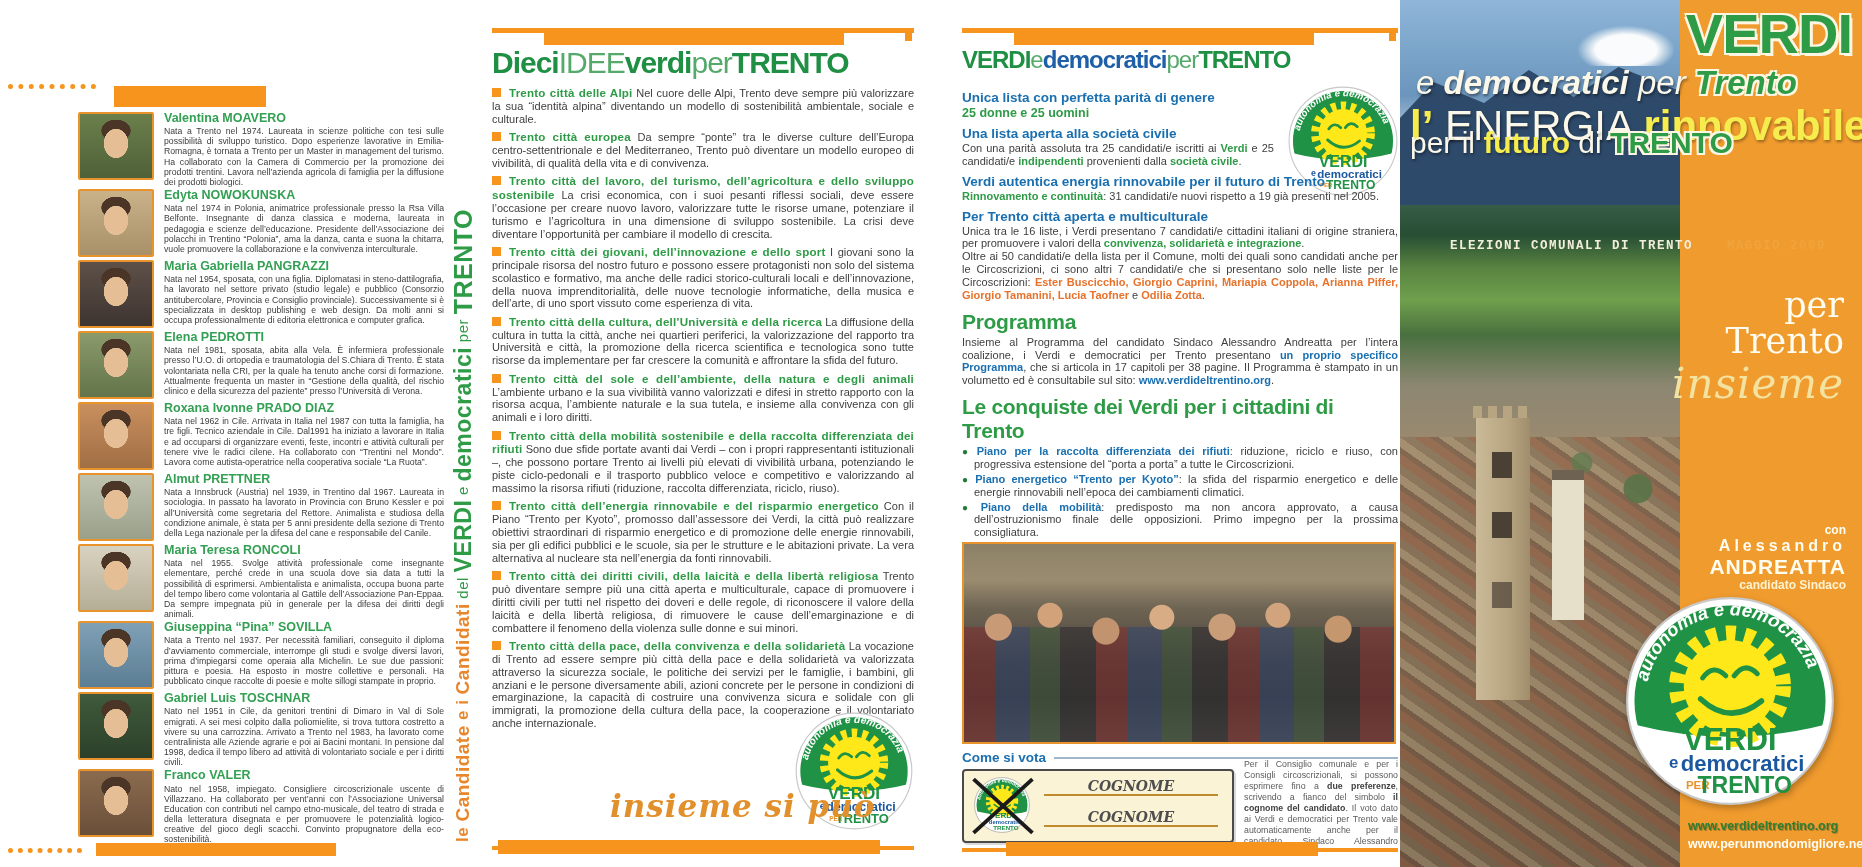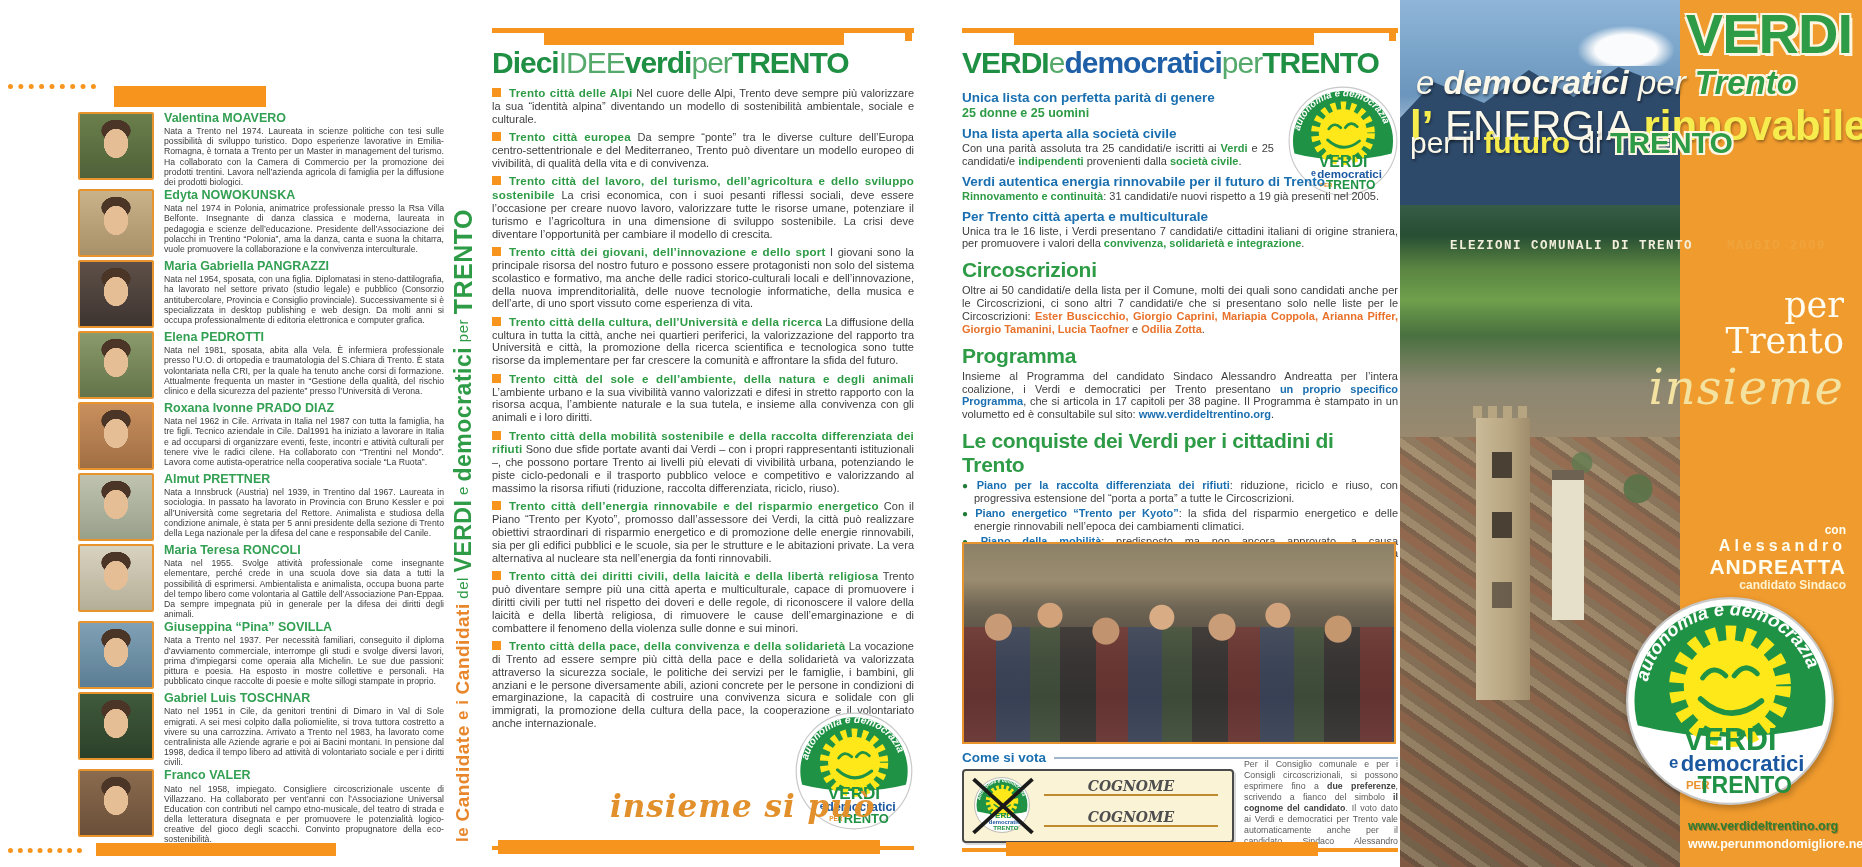--- a/index.html
+++ b/index.html
@@ -64,21 +64,21 @@
   .idea .sq{display:inline-block;width:9px;height:9px;background:#F7941E;margin-right:8px;}
   .idea .lead{font-weight:bold;color:#2E9B46;font-size:11.6px;letter-spacing:.2px;}
   .p2-logo{position:absolute;left:303px;top:712px;width:118px;height:118px;}
   .p2-slogan{position:absolute;left:118px;top:788px;font-family:"DejaVu Serif",serif;
              font-style:italic;font-weight:bold;font-size:31px;color:#E2902B;letter-spacing:1px;}
   .p2-barbot-thin{position:absolute;top:846px;left:0;width:100%;height:4px;}
   .p2-barbot-thick{position:absolute;top:840px;left:6px;width:382px;height:14px;}
 
   
   .panel3{position:absolute;left:962px;top:0;width:436px;height:867px;}
-  .p3-title{position:absolute;top:48px;left:0;font-size:30px;}
+  .p3-title{position:absolute;top:48px;left:0;font-size:24px;}
   .p3-body{position:absolute;top:84px;left:0;width:436px;}
   .narrow{width:312px;}
   .h-blue{font-size:13.5px;font-weight:bold;color:#1A6FB0;margin:6px 0 1px;}
   .green-line{font-size:12.5px;font-weight:bold;color:#2E9B46;margin:0 0 2px;}
   .b3{font-size:11px;line-height:1.17;color:#3E3E3E;text-align:justify;margin:0;}
   .h-green{font-size:21px;font-weight:bold;color:#2E9B46;margin:8px 0 2px;letter-spacing:-.3px;}
   .conq-item{padding-left:12px;text-indent:-12px;margin-bottom:2px;}
   .dot{color:#1F7A38;font-size:10px;margin-right:4px;}
   .p3-logo{position:absolute;right:0;top:86px;width:110px;height:110px;}
   .photo3{position:absolute;left:0;top:542px;width:430px;height:198px;border:2px solid #E8932C;
@@ -148,21 +148,21 @@
   .y-b{color:#F6EC4E;font-weight:bold;text-shadow:1px 2px 3px rgba(0,0,0,.35);}
   .g-b{color:#2E9B46;font-weight:bold;
      text-shadow:-2px -2px 0 #FDF6E3,2px -2px 0 #FDF6E3,-2px 2px 0 #FDF6E3,2px 2px 0 #FDF6E3;}
   .cov-el{position:absolute;top:234px;left:50px;display:flex;align-items:center;gap:8px;
      font-size:12.5px;letter-spacing:1.5px;font-weight:bold;color:#F2EEDC;white-space:nowrap;font-family:Liberation Mono, monospace;}
   .el-day{font-size:30px;color:#F09B2E;line-height:.8;letter-spacing:0;}
   .el-rest{color:#F0A43C;}
   .cov-slogan{position:absolute;top:288px;right:18px;text-align:right;color:#FFFDF2;
      font-family:"DejaVu Serif",serif;line-height:1.02;}
   .sl1{font-size:35px;}
-  .sl-ins{font-size:48px;font-style:italic;color:#F3E2A0;letter-spacing:1px;margin-top:4px;}
+  .sl-ins{font-size:42px;font-style:italic;color:#F3E2A0;letter-spacing:1px;margin-top:4px;}
   .sl-puo{font-size:42px;}
   .cov-cand{position:absolute;top:524px;right:16px;text-align:right;color:#FFFDF0;line-height:1.12;}
   .cc1{font-size:12px;font-weight:bold;}
   .cc2{font-size:16px;font-weight:bold;letter-spacing:4px;}
   .cc3{font-size:21px;font-weight:bold;letter-spacing:1px;}
   .cc4{font-size:12px;font-weight:bold;color:#FFF3D0;}
   .cov-logo{position:absolute;left:225px;top:596px;width:210px;height:210px;
      filter:drop-shadow(2px 3px 3px rgba(0,0,0,.25));}
   .cov-urls{position:absolute;left:288px;top:818px;font-size:12.5px;font-weight:bold;line-height:1.4;}
   .u1{color:#2F7D33;text-shadow:1px 1px 0 rgba(40,60,20,.35);}
@@ -345,21 +345,20 @@
 
       <div class="h-blue narrow">Una lista aperta alla società civile</div>
       <p class="b3 narrow"><span>Con una parità assoluta tra 25 candidati/e iscritti ai </span><span class="gb">Verdi</span><span> e 25 candidati/e </span><span class="gb">indipendenti</span><span> provenienti dalla </span><span class="gb">società civile</span><span>.</span></p>
 
       <div class="h-blue">Verdi autentica energia rinnovabile per il futuro di Trento</div>
       <p class="b3"><span class="gb">Rinnovamento e continuità</span><span>: 31 candidati/e nuovi rispetto a 19 già presenti nel 2005.</span></p>
 
       <div class="h-blue">Per Trento città aperta e multiculturale</div>
       <p class="b3"><span>Unica tra le 16 liste, i Verdi presentano 7 candidati/e cittadini italiani di origine straniera, per promuovere i valori della </span><span class="gb">convivenza, solidarietà e integrazione</span><span>.</span></p>
 
-      <div class="h-green">Circoscrizioni</div>
       <p class="b3"><span>Oltre ai 50 candidati/e della lista per il Comune, molti dei quali sono candidati anche per le Circoscrizioni, ci sono altri 7 candidati/e che si presentano solo nelle liste per le Circoscrizioni: </span><span class="ob">Ester Buscicchio, Giorgio Caprini, Mariapia Coppola, Arianna Piffer, Giorgio Tamanini, Lucia Taofner</span><span> e </span><span class="ob">Odilia Zotta</span><span>.</span></p>
 
       <div class="h-green">Programma</div>
       <p class="b3"><span>Insieme al Programma del candidato Sindaco Alessandro Andreatta per l’intera coalizione, i Verdi e democratici per Trento presentano </span><span class="bb">un proprio specifico Programma</span><span>, che si articola in 17 capitoli per 38 pagine. Il Programma è stampato in un volumetto ed è consultabile sul sito: </span><span class="bb">www.verdideltrentino.org</span><span>.</span></p>
 
       <div class="h-green">Le conquiste dei Verdi per i cittadini di Trento</div>
       <p class="b3 conq-item"><span class="dot">●</span><span class="bb">Piano per la raccolta differenziata dei rifiuti</span><span>: riduzione, riciclo e riuso, con progressiva estensione del “porta a porta” a tutte le Circoscrizioni.</span></p>
       <p class="b3 conq-item"><span class="dot">●</span><span class="bb">Piano energetico “Trento per Kyoto”</span><span>: la sfida del risparmio energetico e delle energie rinnovabili nell’epoca dei cambiamenti climatici.</span></p>
       <p class="b3 conq-item"><span class="dot">●</span><span class="bb">Piano della mobilità</span><span>: predisposto ma non ancora approvato, a causa dell’ostruzionismo finale delle opposizioni. Primo impegno per la prossima consigliatura.</span></p>
       <p class="b3 conq-item"><span class="dot">●</span><span class="bb">Bilancio ambientale</span><span>, finalizzato alla sostenibilità e qualità della vita urbana.</span></p>

